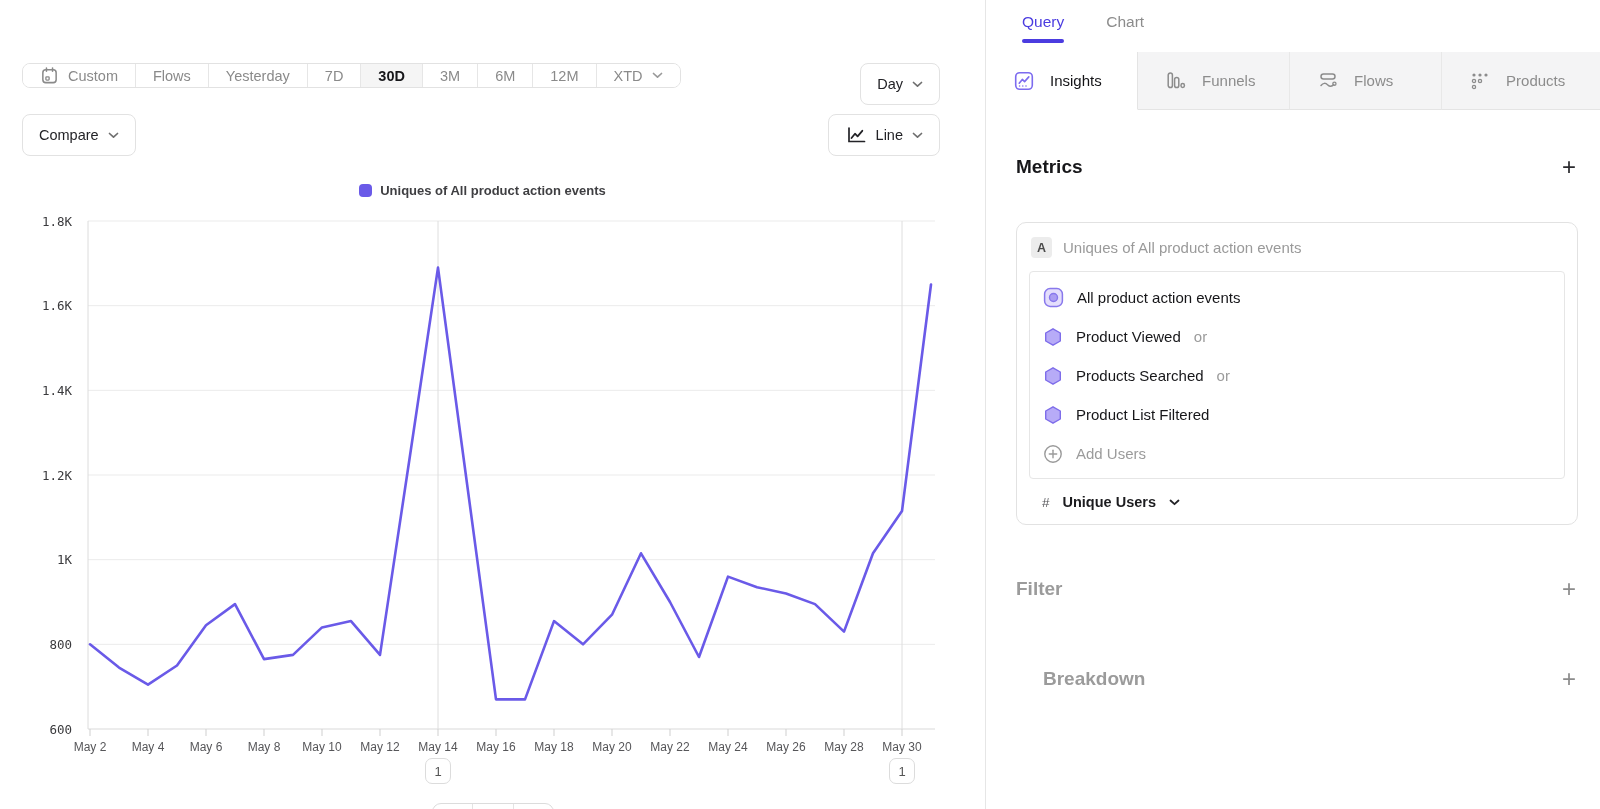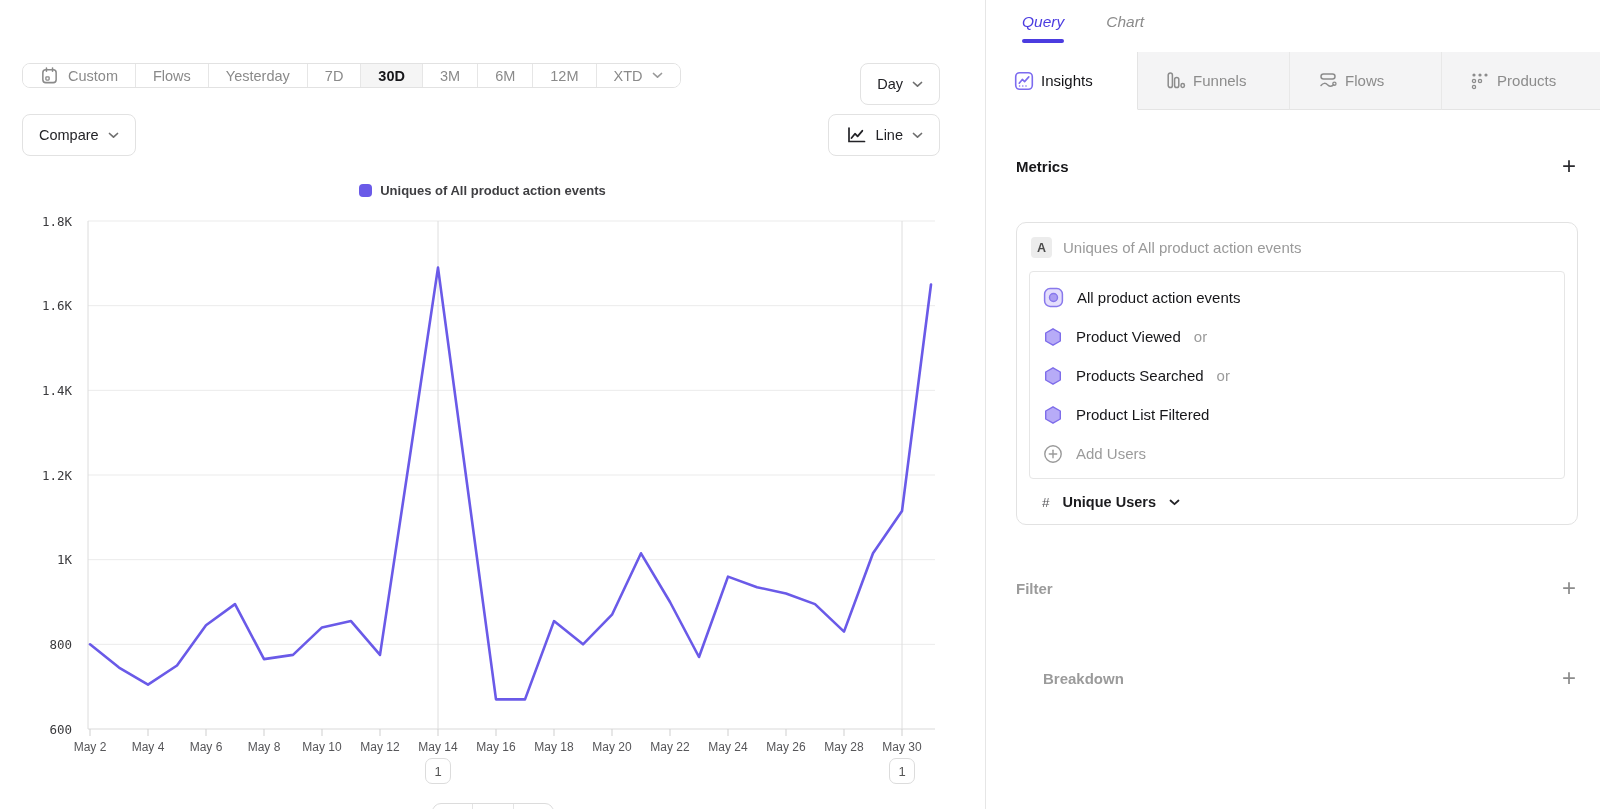--- a/index.html
+++ b/index.html
@@ -32,35 +32,35 @@
   svg.chart { position:absolute; left:0; top:210px; }
   .ann-badge { position:absolute; width:26px; height:26px; border:1px solid #dcdcdc; border-radius:7px;
                background:#fff; color:#555; font-size:13px; display:flex; align-items:center; justify-content:center; }
   .mini-seg { position:absolute; left:432px; top:803px; width:122px; height:34px; border:1px solid #dcdcdc;
               border-radius:9px; background:#fff; display:flex; }
   .mini-seg span { flex:1; border-left:1px solid #e4e4e4; }
   .mini-seg span:first-child { border-left:none; }
 
   
   .qc-header { position:absolute; top:13px; left:36px; display:flex; gap:42px; }
-  .qc-tab { font-size:15.5px; color:#8c8c8c; cursor:pointer; padding-bottom:12px; position:relative; font-weight:500;font-style:italic; }
+  .qc-tab { font-size:15.5px; color:#8c8c8c; cursor:pointer; padding-bottom:12px; position:relative; font-weight:500; }
   .qc-tab.active { color:#4b3ce0; }
   .qc-underline { position:absolute; left:0; bottom:0; width:100%; height:4px; border-radius:3px; background:#4b3ce0; }
 
   .view-tabs { position:absolute; top:52px; left:0; width:616px; height:58px; display:flex; }
-  .view-tab { width:154px; display:flex; align-items:center; gap:7px; padding-left:28px;
+  .view-tab { width:154px; display:flex; align-items:center; gap:16px; padding-left:28px;
               background:#f4f4f5; border-bottom:1px solid #e4e4e4; border-right:1px solid #e8e8e8;
               font-size:15px; color:#8c8c8c; cursor:pointer; }
   .view-tab.active { background:#fff; border-bottom:1px solid transparent; border-right:1px solid #e4e4e4;
                      color:#141417; font-weight:500; }
   .view-tab:last-child { width:162px; border-right:none; }
 
   
   .sect-row { position:absolute; left:30px; right:24px; display:flex; justify-content:space-between; align-items:center; }
-  .sect-title { font-size:15px; font-weight:700; color:#17171a; }
+  .sect-title { font-size:19px; font-weight:700; color:#17171a; }
   .sect-title.muted { color:#9b9b9b; }
   .plus { font-size:24px; font-weight:300; color:#2a2a2e; line-height:20px; cursor:pointer; }
   .plus.muted { color:#8c8c8c; }
 
   .metric-card { position:absolute; top:222px; left:30px; right:22px; border:1px solid #e2e2e2;
                  border-radius:10px; background:#fff; padding:13px 12px 8px 12px; }
   .metric-header { display:flex; align-items:center; gap:11px; padding:1px 2px 0 2px; }
   .series-badge { width:21px; height:21px; border-radius:4px; background:#ececec; color:#4a4a4a;
                   font-size:12.5px; font-weight:700; display:flex; align-items:center; justify-content:center; }
   .series-title { font-size:15px; color:#9a9a9a; }

